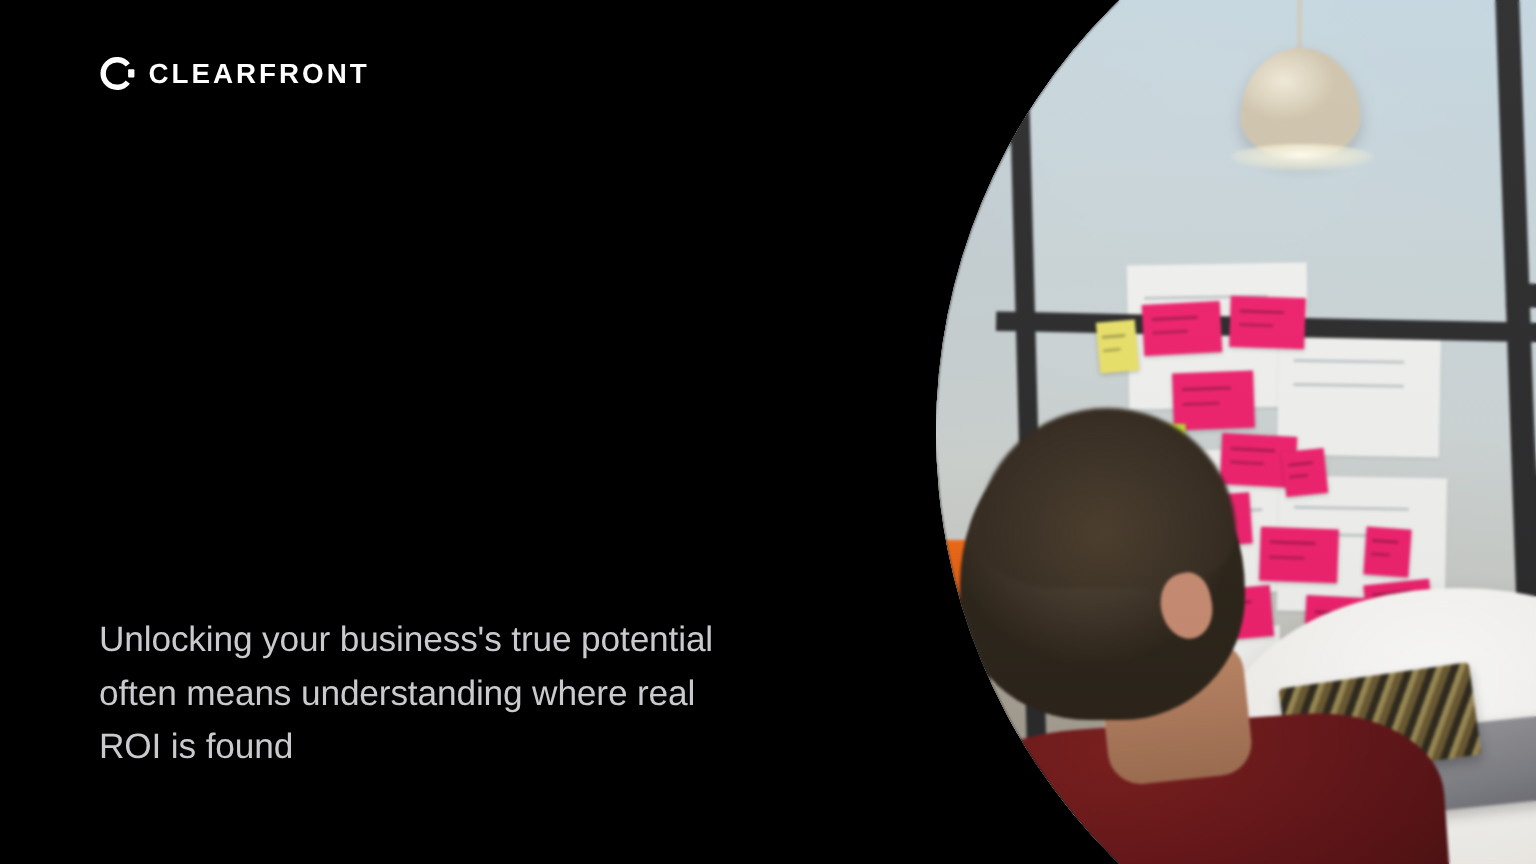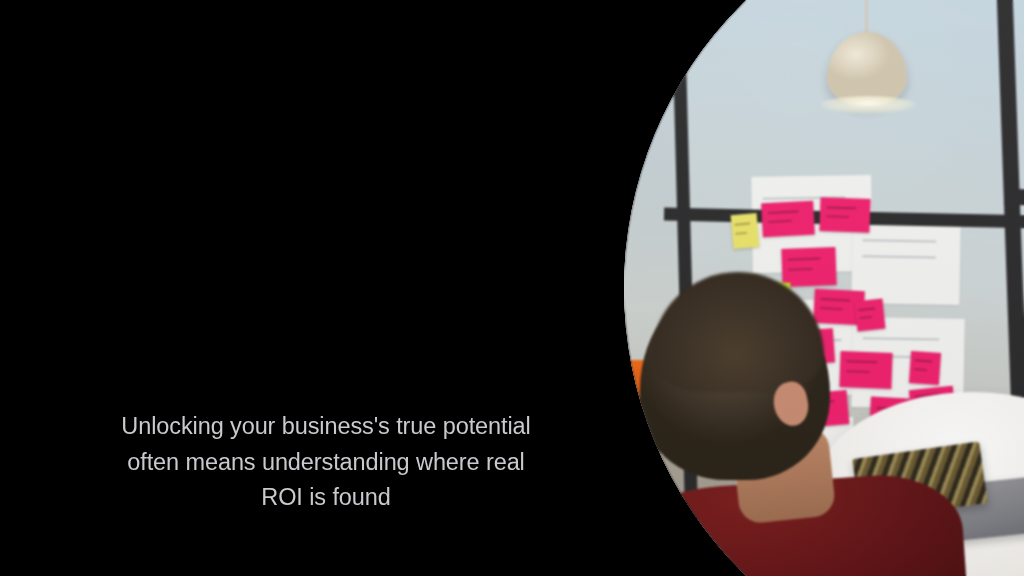--- a/index.html
+++ b/index.html
@@ -64,21 +64,20 @@
   .subhead {
     position:absolute;
     left:0; top:409px;
     width:520px;
     color:#c9c9ce;
     font-size:23.5px;
     font-weight:normal;
     line-height:1.52;
     letter-spacing:-0.1px;
     white-space:pre-line;
-    text-align:center;
   }
 
   
   .photo-mask {
     position:absolute;
     left:624px; top:-112px;
     width:800px; height:800px;
     border-radius:50%;
     overflow:hidden;
     z-index:2;
@@ -313,20 +312,27 @@
       <div class="head"></div>
       <div class="head-hair"></div>
       <div class="ear"></div>
 
       <div class="photo-blur"></div>
     </div>
   </div>
 
   <div class="content">
 
+    <div class="brand">
+      <svg class="brand-mark" viewBox="0 0 24 24">
+        <path d="M19.2 6.3A9.2 9.2 0 1 0 19.2 17.7" fill="none" stroke="#ffffff" stroke-width="3.6" stroke-linecap="butt"></path>
+        <rect x="19.4" y="9.2" width="4.2" height="5.4" rx="0.6" fill="#ffffff"></rect>
+      </svg>
+      <span class="brand-name">CLEARFRONT</span>
+    </div>
 
 
     <p class="subhead">Unlocking your business's true potential
 often means understanding where real
 ROI is found</p>
 
   </div>
 
 </div>
 

